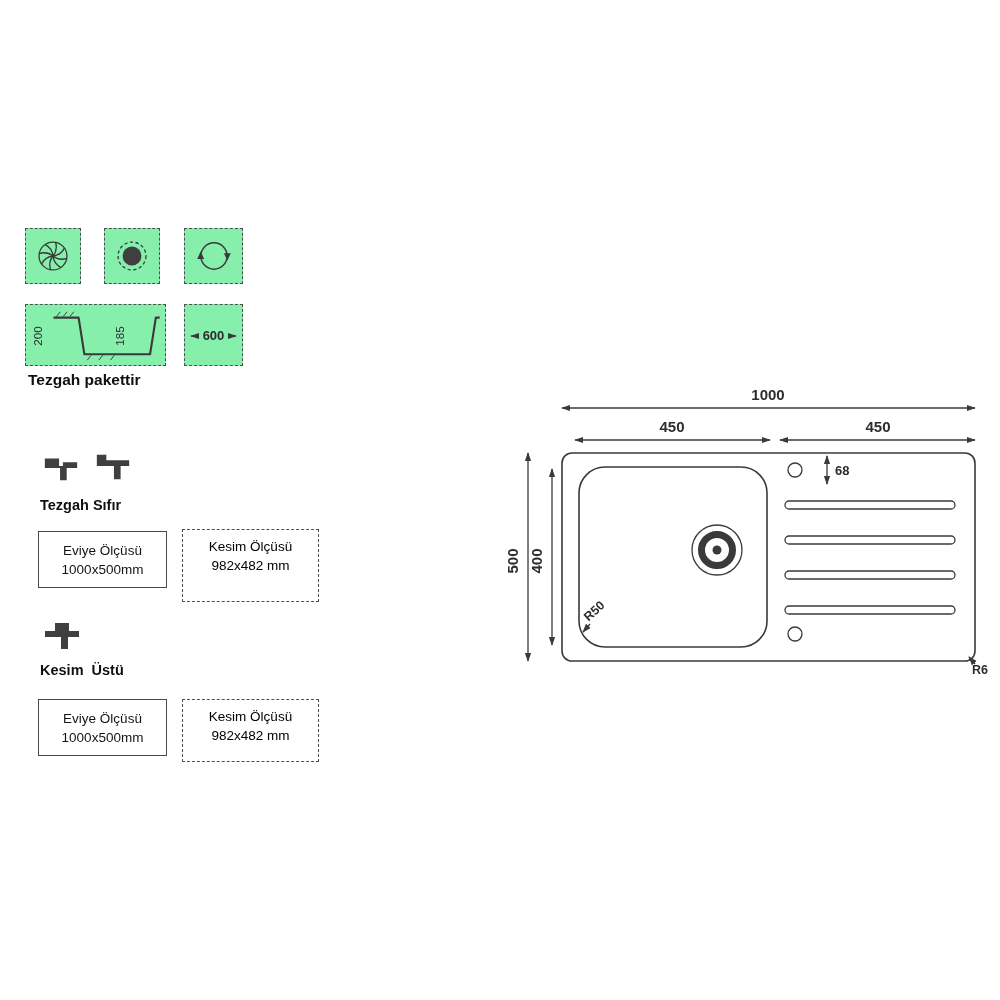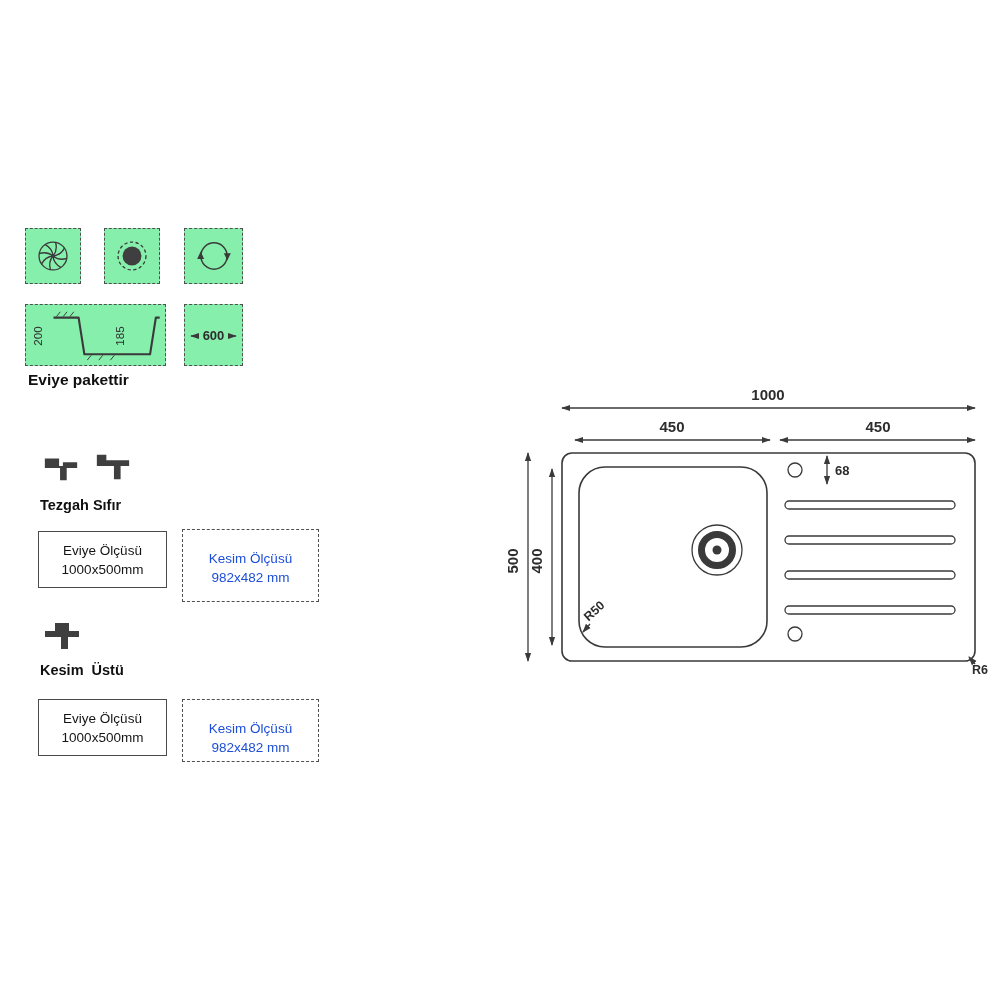--- a/index.html
+++ b/index.html
@@ -9,21 +9,21 @@
   .abs { position:absolute; }
   .icon-box { position:absolute; border:1.6px dashed #4f4f4f; background:#86efac;
               display:flex; align-items:center; justify-content:center; box-sizing:border-box; }
   .glyph { position:absolute; }
   .blabel { position:absolute; font-weight:bold; color:#101010; white-space:pre; }
   .spec-solid { position:absolute; border:1.5px solid #4a4a4a; box-sizing:border-box; background:#fff;
                 display:flex; flex-direction:column; align-items:center; justify-content:center;
                 gap:4px; font-size:13.5px; color:#141414; text-align:center; }
   .spec-dashed { position:absolute; border:1.6px dashed #4f4f4f; box-sizing:border-box; background:#fff;
                  display:flex; flex-direction:column; align-items:center; justify-content:flex-start;
-                 padding-top:21px; gap:4px; font-size:13.5px; color:#1d4ed8; text-align:center; }
+                 padding-top:9px; gap:4px; font-size:13.5px; color:#000000; text-align:center; }
   svg text { font-family:"Liberation Sans", sans-serif; fill:#2d2d2d; }
   .dim { font-size:15px; font-weight:bold; }
   .dim-small { font-size:13px; font-weight:bold; }
   .rlabel { font-size:12.5px; font-weight:bold; }
   .plabel { font-size:12px; fill:#2d2d2d; }
 </style>
 </head>
 <body>
 
 <div class="page">
@@ -87,21 +87,21 @@
   <div class="icon-box" style="left:184px;top:304px;width:59px;height:62px">
     <svg width="55" height="58" viewBox="0 0 55 58">
       <g stroke="#3a3a3a" stroke-width="1.2" fill="none">
         <line x1="5" y1="30" x2="12" y2="30" marker-start="url(#arr)"></line>
         <line x1="43" y1="30" x2="50" y2="30" marker-end="url(#arr)"></line>
       </g>
       <text x="27.5" y="34" text-anchor="middle" style="font-size:13px;font-weight:bold">600</text>
     </svg>
   </div>
 
-  <div class="blabel" style="left:28px;top:371px;font-size:15.5px">Eviye pakettir</div>
+  <div class="blabel" style="left:28px;top:371px;font-size:15.5px">Tezgah pakettir</div>
 
   <svg class="glyph" style="left:42px;top:448px" width="38" height="38" viewBox="0 0 40 40">
     <path fill="#3f3f3f" d="M3,11 h15 v8 h4 v-4 h15 v6 h-11 v13 h-7 v-13 H3 z"></path>
   </svg>
   <svg class="glyph" style="left:94px;top:448px" width="38" height="38" viewBox="0 0 40 40">
     <path fill="#3f3f3f" d="M3,7 h10 v6 h24 v6 h-9 v14 h-7 v-14 H3 z"></path>
   </svg>
 
   <div class="blabel" style="left:40px;top:497px;font-size:14.5px">Tezgah Sıfır</div>
 

